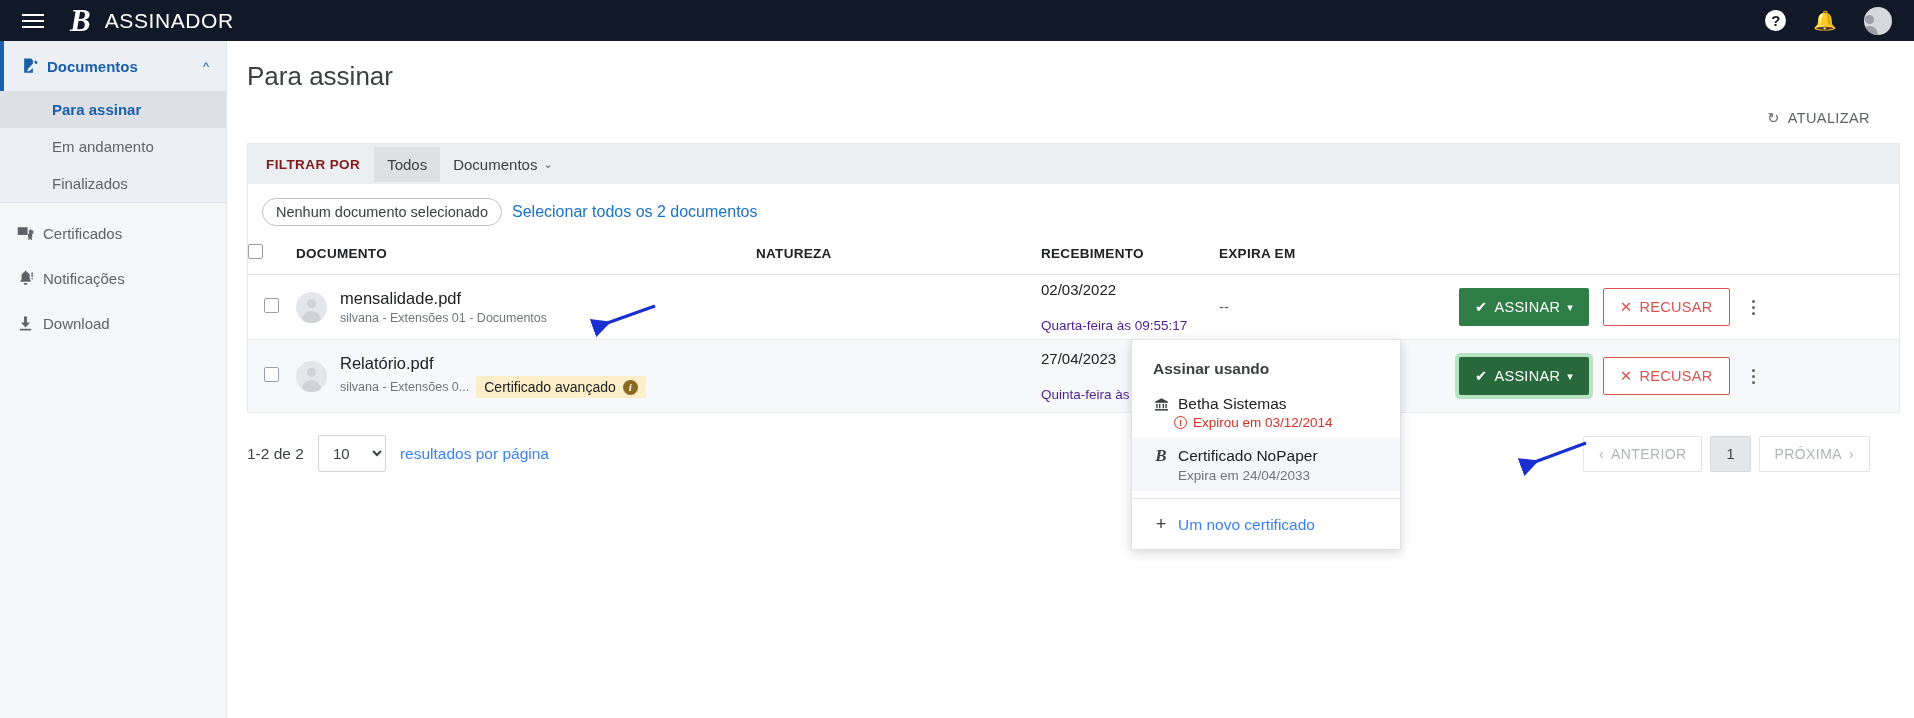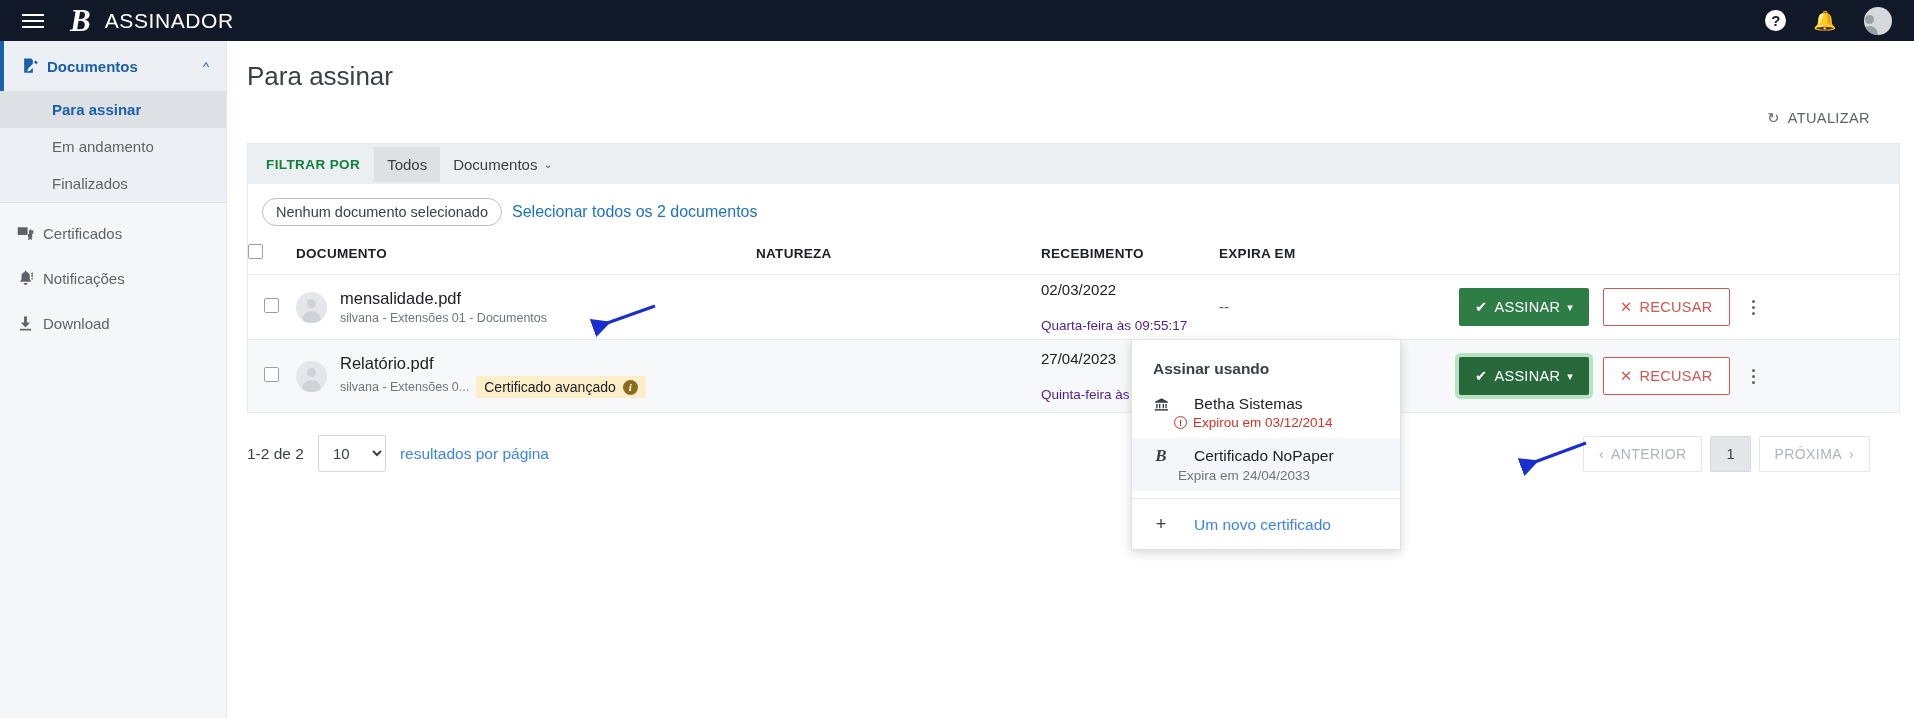--- a/index.html
+++ b/index.html
@@ -77,21 +77,21 @@
     display:flex; align-items:center; gap:8px; color:#5f6368; font-size:14.5px;
     letter-spacing:.4px; cursor:pointer; background:none; border:none;
     font-family: "Liberation Sans", sans-serif;
   }
 
   .card { margin: 17px 14px 0 14px; border: 1px solid #e6e8ea; border-bottom:none; }
   .filterbar {
     background:#eceff1; height: 40px; display:flex; align-items:center;
     padding: 0 0 0 18px; gap: 0;
   }
-  .filter-label { font-size: 13.5px; font-weight: bold; color:#15803d; letter-spacing:.4px; margin-right: 14px; }
+  .filter-label { font-size: 13.5px; font-weight: bold; color:#7f1d1d; letter-spacing:.4px; margin-right: 14px; }
   .filter-chip {
     font-size: 15px; color:#3c4043; padding: 9px 13px; cursor:pointer; background:#dde1e4;
   }
   .filter-chip.plain { background: transparent; display:flex; align-items:center; gap:6px; }
   .filter-chip .cv { font-size: 11px; color:#5f6368; }
 
   .selbar { display:flex; align-items:center; padding: 14px 0 10px 14px; }
   .sel-chip {
     border:1px solid #bdc1c6; border-radius: 14px; padding: 5px 13px;
     font-size: 14.5px; color:#3c4043; background:#fff;
@@ -180,21 +180,21 @@
 
   
   .menu {
     position:absolute; left: 1131px; top: 339px; width: 270px;
     background:#fff; border:1px solid #e0e2e5; box-shadow: 0 3px 10px rgba(0,0,0,.16);
     z-index: 50; padding-bottom: 6px;
   }
   .menu-title { font-size: 15.5px; font-weight:bold; color:#3c4043; padding: 20px 0 9px 21px; }
   .menu-item { padding: 8px 0 8px 21px; cursor:pointer; }
   .menu-item.hl { background:#f4f6fa; }
-  .mi-row { display:flex; align-items:center; gap:25px; }
+  .mi-row { display:flex; align-items:center; gap:9px; }
   .mi-icon { width:16px; color:#3c4043; font-size:15px; display:flex; align-items:center; justify-content:center; }
   .mi-icon.bold-b { font-family:"Liberation Serif", serif; font-style:italic; font-weight:bold; font-size:17px; }
   .mi-label { font-size: 15.5px; color:#202124; }
   .mi-sub { font-size: 13.5px; color:#70757a; padding-left: 25px; margin-top: 2px; }
   .mi-sub.err { color:#d93025; display:flex; align-items:center; gap:6px; padding-left:21px; }
   .err-circ {
     width:13px; height:13px; border-radius:50%; border:1.4px solid #d93025; color:#d93025;
     font-size:9px; font-weight:bold; display:flex; align-items:center; justify-content:center;
   }
   .menu-sep { height:1px; background:#e6e8ea; margin: 7px 0; }

